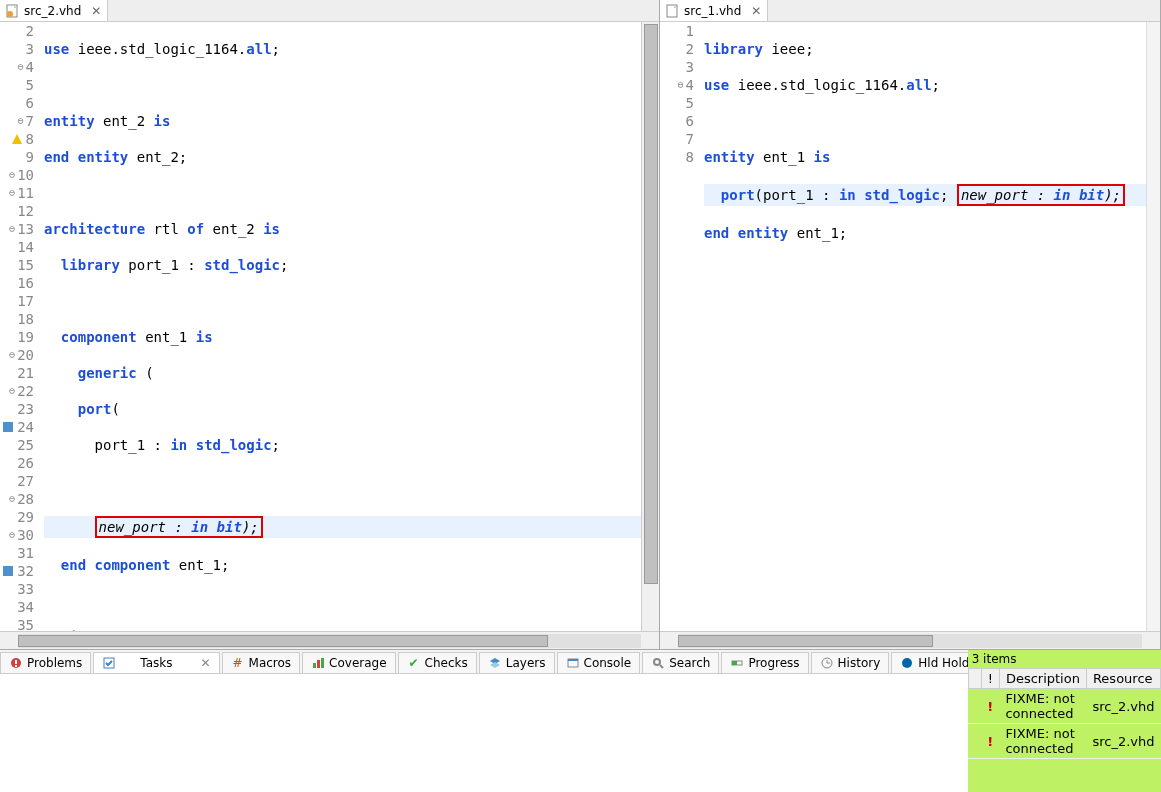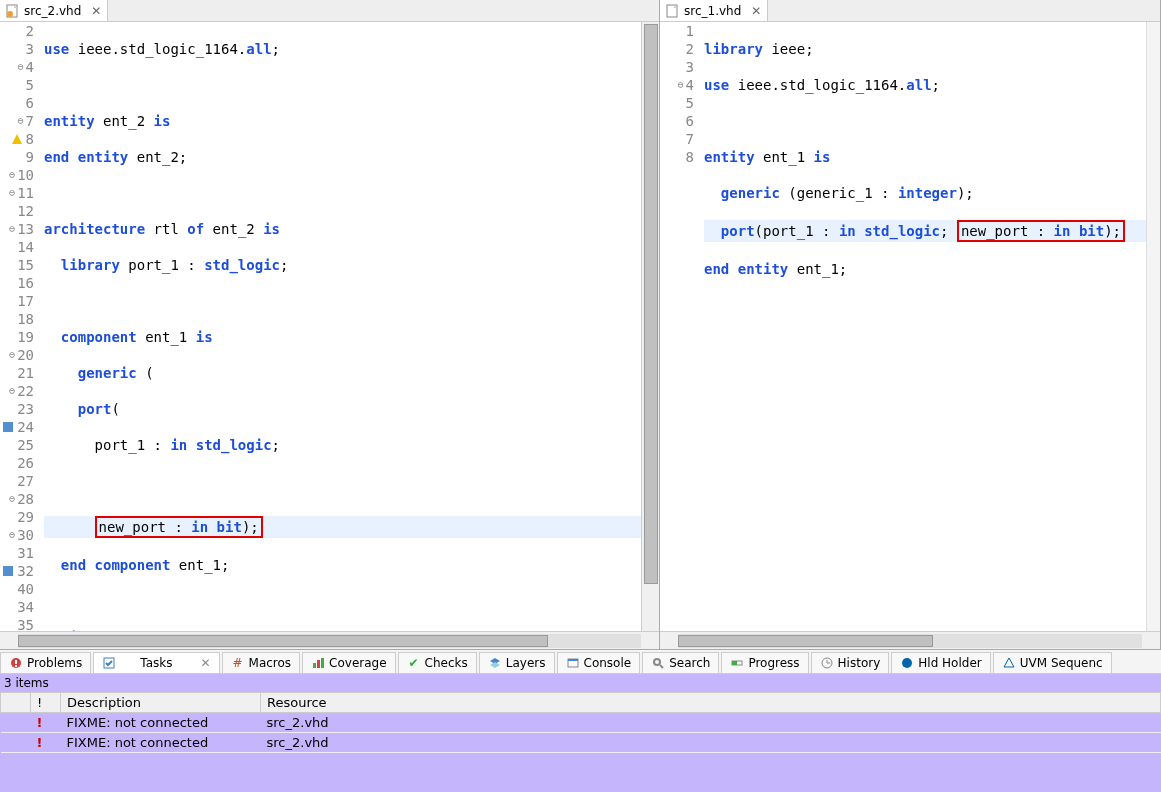--- a/index.html
+++ b/index.html
@@ -18,28 +18,28 @@
 .code { flex:1; white-space:pre; line-height:18px; font-size:14px; position:relative; overflow:hidden;}
 .ruler { width:14px; background:#f4f4f4; border-left:1px solid #ddd; position:relative; }
 .scroll-track { position:absolute; right:0; top:22px; bottom:18px; width:18px; background:#f0f0f0; border-left:1px solid #ccc; display:flex; align-items:flex-start; justify-content:center;}
 .scroll-thumb { width:14px; background:#c0c0c0; border:1px solid #999; }
 .hscroll { height:18px; background:#f0f0f0; border-top:1px solid #ccc; display:flex; align-items:center; }
 .hscroll .track { flex:1; height:14px; background:#e0e0e0; margin:0 18px; position:relative; }
 .hscroll .thumb { position:absolute; height:12px; top:1px; background:#c0c0c0; border:1px solid #999;}
 
 .kw { color:#1d4ed8; font-weight:bold; }
 .hl-line { background:#e8f2fe; display:inline-block; width:100%; }
-.redframe { border:2px solid #e00000; padding:0 2px; display:inline-block; }
-
-.views { flex:1; display:flex; flex-direction:column; font-family:"DejaVu Sans",sans-serif; font-size:13px; }
+.redframe { border:2px solid #e00000; padding:0 2px; display:inline-block;font-style:italic; }
+
+.views { flex:1; display:flex; font-family:"DejaVu Sans",sans-serif; font-size:13px; }
 .view-tabs { display:flex; height:24px; align-items:flex-end; background:#f4f4f4; border-bottom:1px solid #ccc; overflow:hidden; }
 .view-tab { padding:3px 8px; border:1px solid #ccc; border-bottom:none; background:#f8f8f8; margin-right:2px; display:flex; align-items:center; gap:4px; font-size:12px; white-space:nowrap;}
 .view-tab.active { background:#fff;gap:24px; }
 .view-tab .vicon { width:14px; height:14px; display:inline-flex; align-items:center; justify-content:center; }
-.view-body { flex:1; background:#c4b5fd; }
+.view-body { flex:1; background:#bef264; }
 .status { padding:2px 4px; font-size:12px; }
 .table { width:100%; border-collapse:collapse; font-size:13px; }
 .table th { text-align:left; font-weight:normal; background:#f0f0f0; border:1px solid #ccc; padding:2px 6px; }
 .table td { padding:2px 6px; border-bottom:1px solid #eee;}
 .pri-icon { color:#c00; font-weight:bold; }
 .ann-icon { display:inline-flex; width:14px; height:14px; align-items:center; justify-content:center;}
 .gutter-row { height:18px; display:flex; align-items:center; justify-content:flex-end; gap:2px; padding-right:4px;}
 .fold { color:#888; font-size:10px;}
 </style>
 </head>
@@ -101,21 +101,21 @@
 <div class="gutter-row">27</div>
 <div class="gutter-row"><span class="fold">⊖</span>28</div>
 <div class="gutter-row">29</div>
 <div class="gutter-row"><span class="fold">⊖</span>30</div>
 <div class="gutter-row">31</div>
 <div class="gutter-row"><span class="ann-icon">
                 <svg width="10" height="10">
                   <rect width="10" height="10" fill="#5090d0"></rect>
                 </svg>
               </span>32</div>
-<div class="gutter-row">40</div>
+<div class="gutter-row">33</div>
 <div class="gutter-row">34</div>
 <div class="gutter-row">35</div>
         </div>
         <div class="code">
 <span style="display: block;"><span class="kw">use</span> ieee.std_logic_1164.<span class="kw">all</span>;</span>
 <span style="display: block;"> </span>
 <span style="display: block;"><span class="kw">entity</span><span> ent_2 </span><span class="kw">is</span></span>
 <span style="display: block;"><span class="kw">end entity</span><span> ent_2;</span></span>
 <span style="display: block;"> </span>
 <span style="display: block;"><span class="kw">architecture</span><span> rtl </span><span class="kw">of</span><span> ent_2 </span><span class="kw">is</span></span>
@@ -181,21 +181,20 @@
 <div class="gutter-row">5</div>
 <div class="gutter-row">6</div>
 <div class="gutter-row">7</div>
 <div class="gutter-row">8</div>
         </div>
         <div class="code">
 <span style="display: block;"><span class="kw">library</span><span> ieee;</span></span>
 <span style="display: block;"><span class="kw">use</span><span> ieee.std_logic_1164.</span><span class="kw">all</span><span>;</span></span>
 <span style="display: block;"> </span>
 <span style="display: block;"><span class="kw">entity</span><span> ent_1 </span><span class="kw">is</span></span>
-<span style="display: block;"><span class="kw">  generic</span><span> (generic_1 : </span><span class="kw">integer</span><span>);</span></span>
 <span class="hl-line" style="display: block;"><span class="kw">  port</span><span>(port_1 : </span><span class="kw">in std_logic</span><span>; </span><span class="redframe"><span>new_port : </span><span class="kw">in bit</span><span>);</span></span></span>
 <span style="display: block;"><span class="kw">end entity</span><span> ent_1;</span></span>
 <span style="display: block;"> </span>
         </div>
         <div class="ruler"></div>
       </div>
       <div class="hscroll">
           <div class="track">
             <div class="thumb" style="left:0;width:55%"></div>
           </div>

